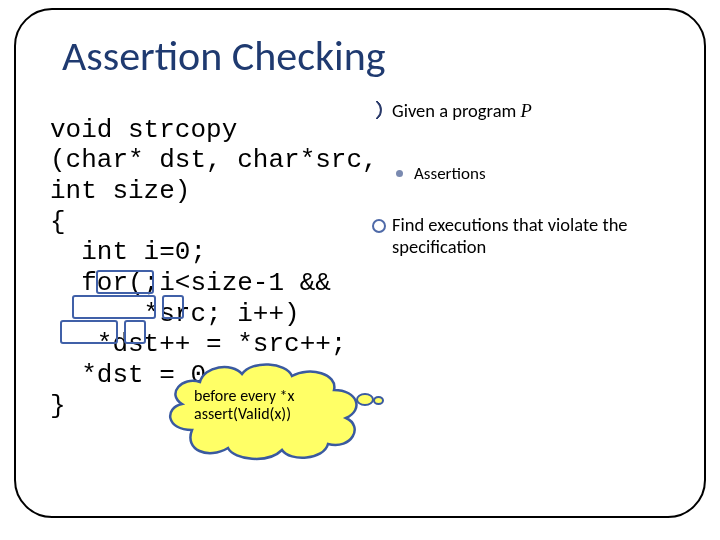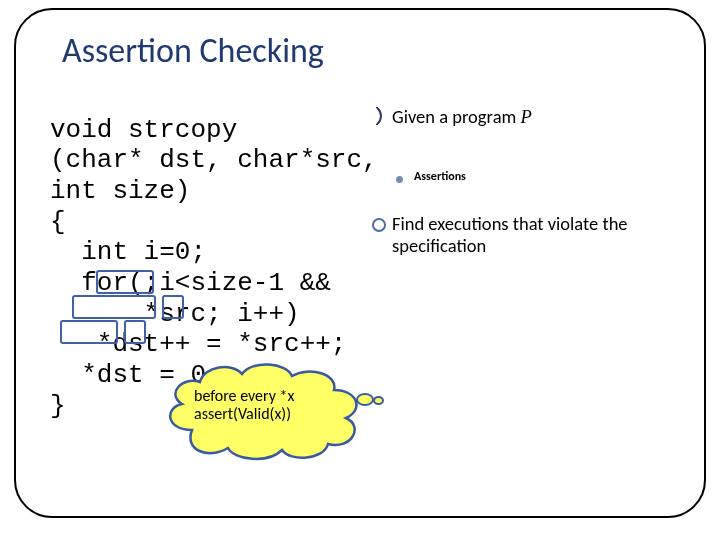--- a/index.html
+++ b/index.html
@@ -14,21 +14,21 @@
   .slide-frame {
     position: absolute;
     left: 14px; top: 8px;
     width: 692px; height: 510px;
     border: 2px solid #000;
     border-radius: 38px;
   }
   .title {
     position: absolute;
     left: 62px; top: 30px;
-    font-size: 34px;
+    font-size: 42px;
     color: #1f3a70;
     font-weight: 400;
   }
   .code {
     position: absolute;
     left: 50px; top: 84px;
     width: 300px;
     font-family: Consolas, "Courier New", monospace;
     font-size: 26px;
     line-height: 1.18;
@@ -41,38 +41,38 @@
     background: rgba(0,0,0,0);
   }
   .box-src   { left: 96px;  top: 270px; width: 58px;  height: 24px; border-radius: 3px; }
   .box-dstpp { left: 72px;  top: 295px; width: 84px;  height: 24px; border-radius: 3px; }
   .box-eq1   { left: 162px; top: 295px; width: 22px;  height: 24px; border-radius: 3px; }
   .box-dst   { left: 60px;  top: 320px; width: 58px;  height: 24px; border-radius: 3px; }
   .box-eq2   { left: 124px; top: 320px; width: 22px;  height: 24px; border-radius: 3px; }
 
   .right {
     position: absolute;
-    left: 370px; top: 106px;
+    left: 370px; top: 100px;
     width: 330px;
     font-size: 18.5px;
     color: #000;
   }
   .bul { position: relative; padding-left: 22px; margin-bottom: 14px; line-height: 1.18; }
   .bul.circle::before {
     content: ""; position: absolute; left: 2px; top: 5px;
     width: 10px; height: 10px; border: 2px solid #4f6aa8; border-radius: 50%;
   }
   .bul.arc::before {
     content: ""; position: absolute; left: 0px; top: 3px;
     width: 12px; height: 12px; border: 2px solid #2a3a6a;
     border-left: none; border-bottom: none;
     transform: rotate(45deg);
     border-radius: 0 12px 0 0;
   }
-  .sub { padding-left: 44px; font-size: 12px; margin-bottom: 4px; position: relative; font-weight: bold; }
+  .sub { padding-left: 44px; font-size: 17px; margin-bottom: 4px; position: relative; }
   .sub.dot::before {
     content: ""; position: absolute; left: 26px; top: 7px;
     width: 7px; height: 7px; background: #7a8ab0; border-radius: 50%;
   }
   .sub.sq::before {
     content: ""; position: absolute; left: 26px; top: 7px;
     width: 7px; height: 7px; background: #2a3a6a;
   }
   .italic-P { font-family: "Times New Roman", serif; font-style: italic; }
   .spacer10 { height: 10px; }

